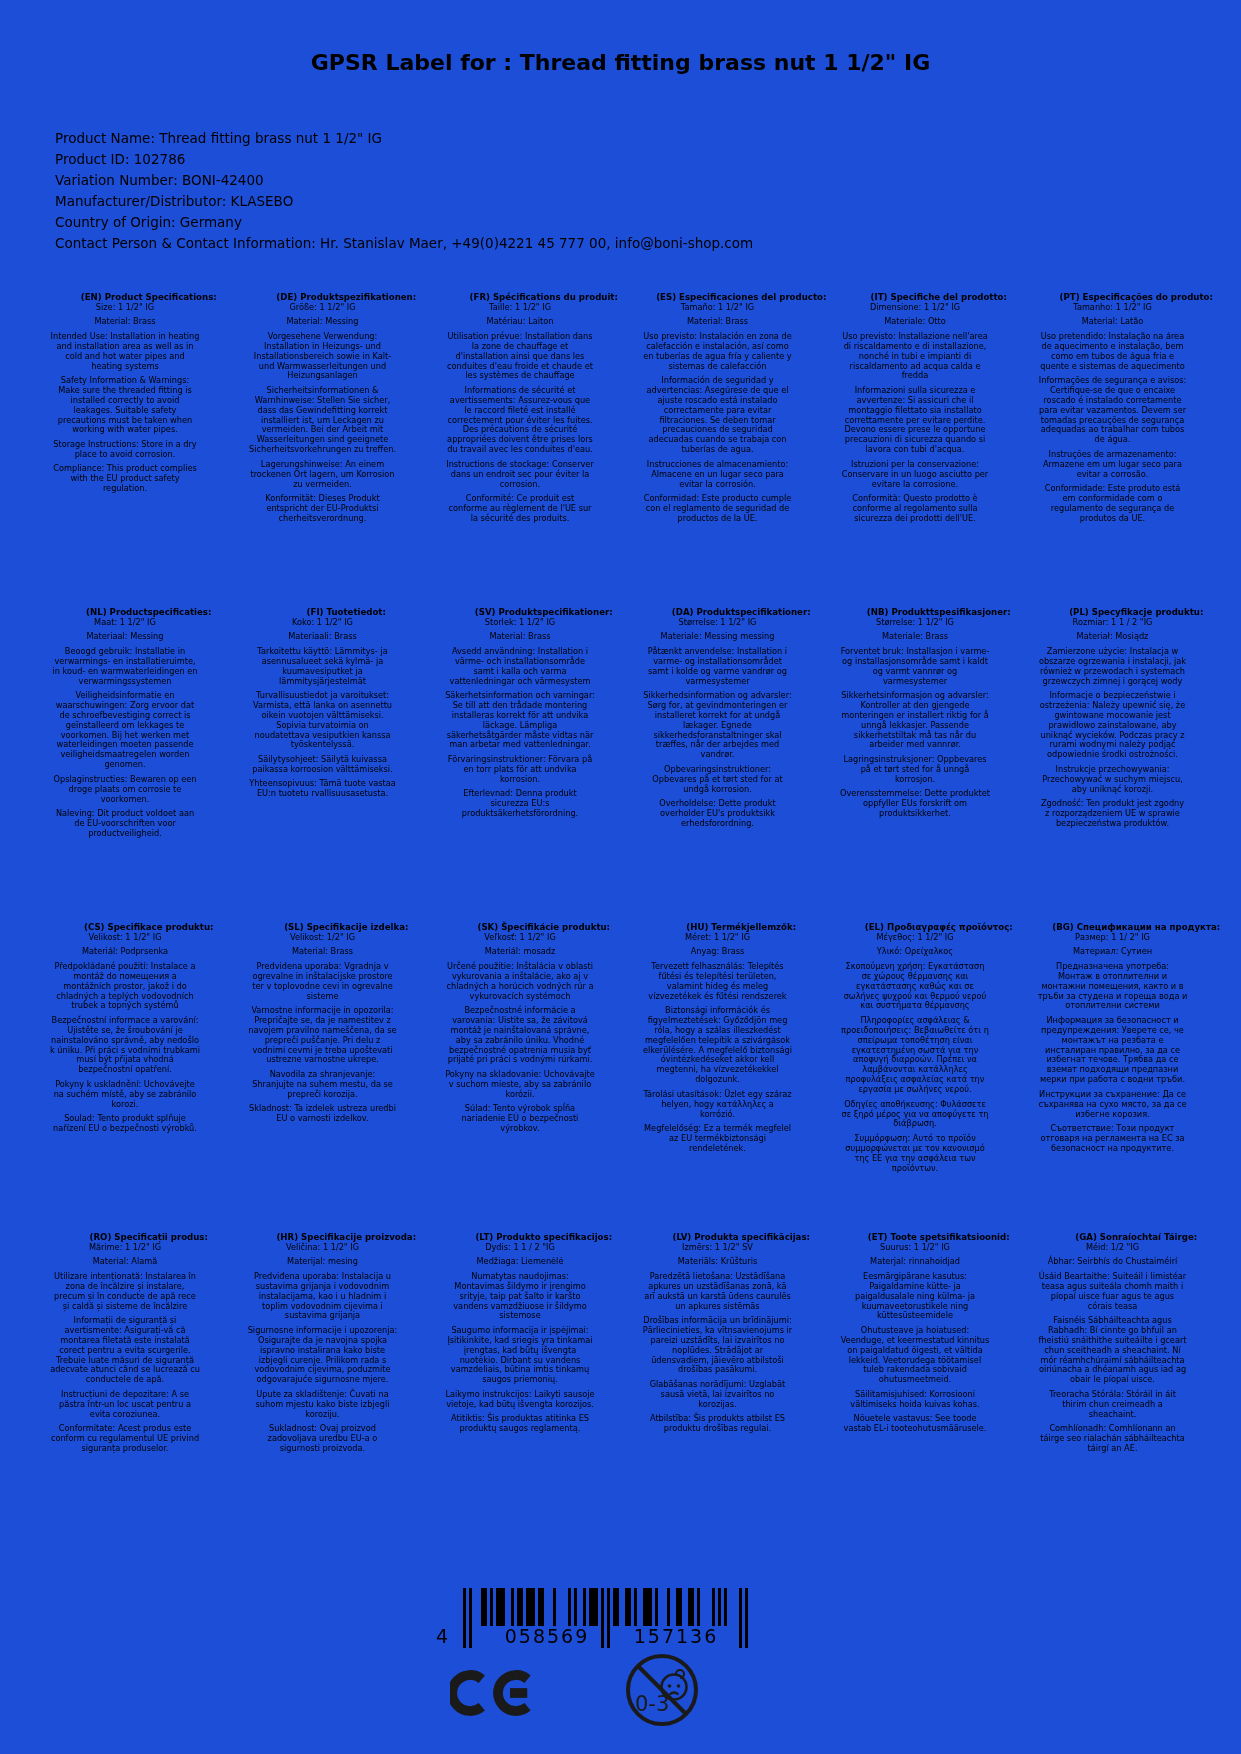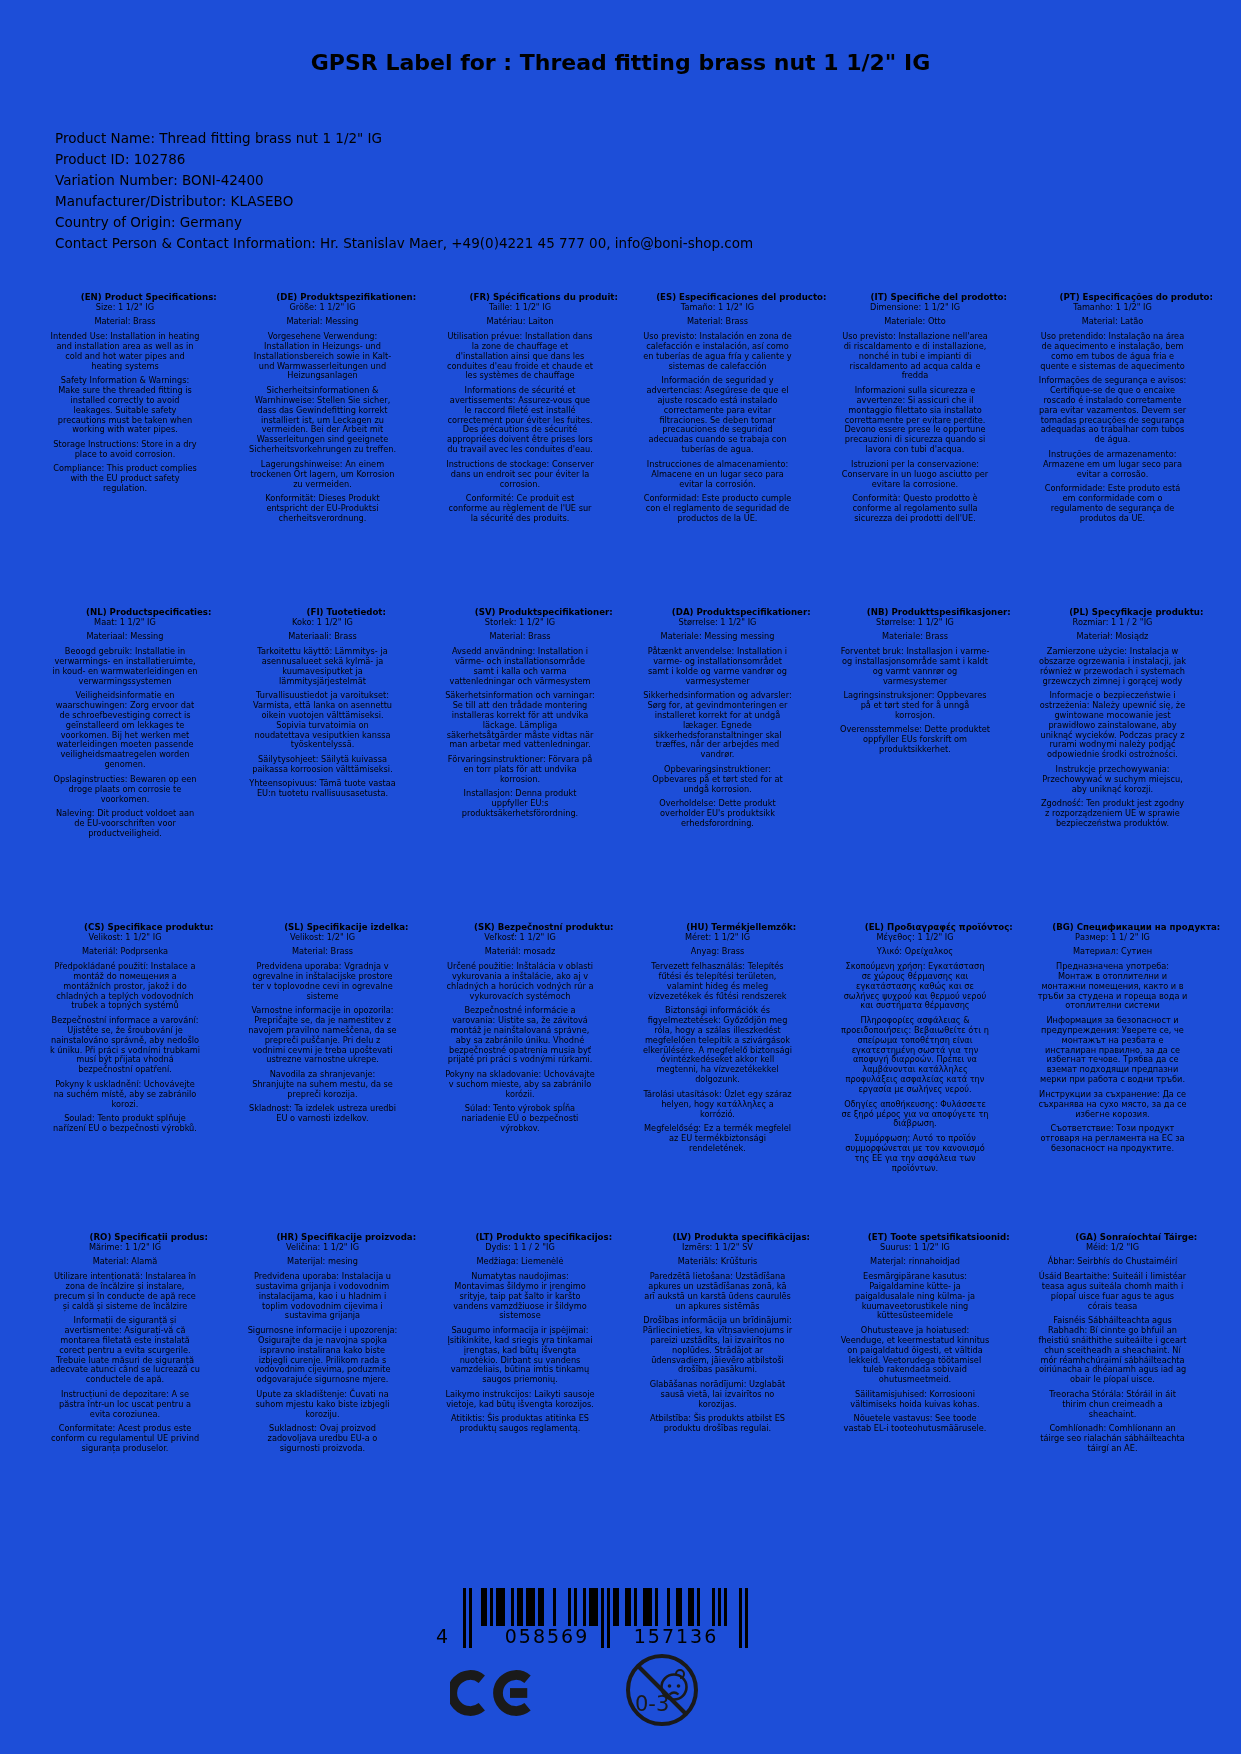--- a/index.html
+++ b/index.html
@@ -114,36 +114,37 @@
         <p>Säilytysohjeet: Säilytä kuivassa paikassa korroosion välttämiseksi.</p>
         <p>Yhteensopivuus: Tämä tuote vastaa EU:n tuotetu rvallisuusasetusta.</p>
       </div>
       <div class="lang-block">
         <h3>(SV) Produktspecifikationer:</h3>
         <p>Storlek: 1 1/2" IG</p>
         <p>Material: Brass</p>
         <p>Avsedd användning: Installation i värme- och installationsområde samt i kalla och varma vattenledningar och värmesystem</p>
         <p>Säkerhetsinformation och varningar: Se till att den trådade montering installeras korrekt för att undvika läckage. Lämpliga säkerhetsåtgärder måste vidtas när man arbetar med vattenledningar.</p>
         <p>Förvaringsinstruktioner: Förvara på en torr plats för att undvika korrosion.</p>
-        <p>Installasjon: Denna produkt uppfyller EU:s produktsäkerhetsförordning.</p>
+        <p>Efterlevnad: Denna produkt sicurezza EU:s produktsäkerhetsförordning.</p>
       </div>
       <div class="lang-block">
         <h3>(DA) Produktspecifikationer:</h3>
         <p>Størrelse: 1 1/2" IG</p>
         <p>Materiale: Messing messing</p>
         <p>Påtænkt anvendelse: Installation i varme- og installationsområdet samt i kolde og varme vandrør og varmesystemer</p>
         <p>Sikkerhedsinformation og advarsler: Sørg for, at gevindmonteringen er installeret korrekt for at undgå lækager. Egnede sikkerhedsforanstaltninger skal træffes, når der arbejdes med vandrør.</p>
         <p>Opbevaringsinstruktioner: Opbevares på et tørt sted for at undgå korrosion.</p>
         <p>Overholdelse: Dette produkt overholder EU's produktsikk erhedsforordning.</p>
       </div>
       <div class="lang-block">
         <h3>(NB) Produkttspesifikasjoner:</h3>
         <p>Størrelse: 1 1/2" IG</p>
         <p>Materiale: Brass</p>
         <p>Forventet bruk: Installasjon i varme- og installasjonsområde samt i kaldt og varmt vannrør og varmesystemer</p>
+        <p>Sikkerhetsinformasjon og advarsler: Kontroller at den gjengede monteringen er installert riktig for å unngå lekkasjer. Passende sikkerhetstiltak må tas når du arbeider med vannrør.</p>
         <p>Lagringsinstruksjoner: Oppbevares på et tørt sted for å unngå korrosjon.</p>
         <p>Overensstemmelse: Dette produktet oppfyller EUs forskrift om produktsikkerhet.</p>
       </div>
       <div class="lang-block">
         <h3>(PL) Specyfikacje produktu:</h3>
         <p>Rozmiar: 1 1 / 2 "IG</p>
         <p>Materiał: Mosiądz</p>
         <p>Zamierzone użycie: Instalacja w obszarze ogrzewania i instalacji, jak również w przewodach i systemach grzewczych zimnej i gorącej wody</p>
         <p>Informacje o bezpieczeństwie i ostrzeżenia: Należy upewnić się, że gwintowane mocowanie jest prawidłowo zainstalowane, aby uniknąć wycieków. Podczas pracy z rurami wodnymi należy podjąć odpowiednie środki ostrożności.</p>
         <p>Instrukcje przechowywania: Przechowywać w suchym miejscu, aby uniknąć korozji.</p>
@@ -161,21 +162,21 @@
       <div class="lang-block">
         <h3>(SL) Specifikacije izdelka:</h3>
         <p>Velikost: 1/2" IG</p>
         <p>Material: Brass</p>
         <p>Predvidena uporaba: Vgradnja v ogrevalne in inštalacijske prostore ter v toplovodne cevi in ogrevalne sisteme</p>
         <p>Varnostne informacije in opozorila: Prepričajte se, da je namestitev z navojem pravilno nameščena, da se prepreči puščanje. Pri delu z vodnimi cevmi je treba upoštevati ustrezne varnostne ukrepe.</p>
         <p>Navodila za shranjevanje: Shranjujte na suhem mestu, da se prepreči korozija.</p>
         <p>Skladnost: Ta izdelek ustreza uredbi EU o varnosti izdelkov.</p>
       </div>
       <div class="lang-block">
-        <h3>(SK) Bezpečnostní produktu:</h3>
+        <h3>(SK) Špecifikácie produktu:</h3>
         <p>Veľkosť: 1 1/2" IG</p>
         <p>Materiál: mosadz</p>
         <p>Určené použitie: Inštalácia v oblasti vykurovania a inštalácie, ako aj v chladných a horúcich vodných rúr a vykurovacích systémoch</p>
         <p>Bezpečnostné informácie a varovania: Uistite sa, že závitová montáž je nainštalovaná správne, aby sa zabránilo úniku. Vhodné bezpečnostné opatrenia musia byť prijaté pri práci s vodnými rúrkami.</p>
         <p>Pokyny na skladovanie: Uchovávajte v suchom mieste, aby sa zabránilo korózii.</p>
         <p>Súlad: Tento výrobok spĺňa nariadenie EÚ o bezpečnosti výrobkov.</p>
       </div>
       <div class="lang-block">
         <h3>(HU) Termékjellemzők:</h3>
         <p>Méret: 1 1/2" IG</p>

